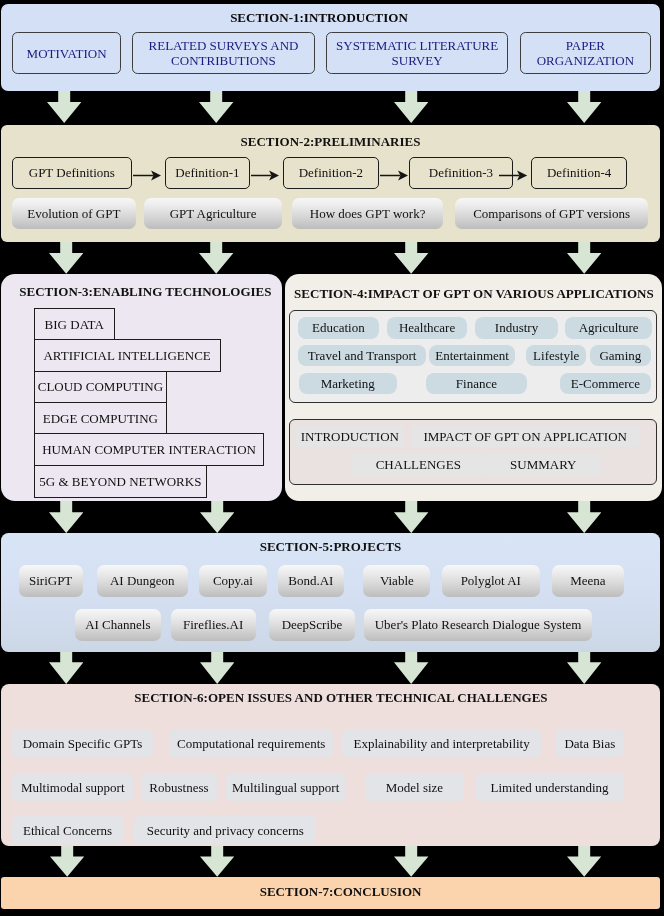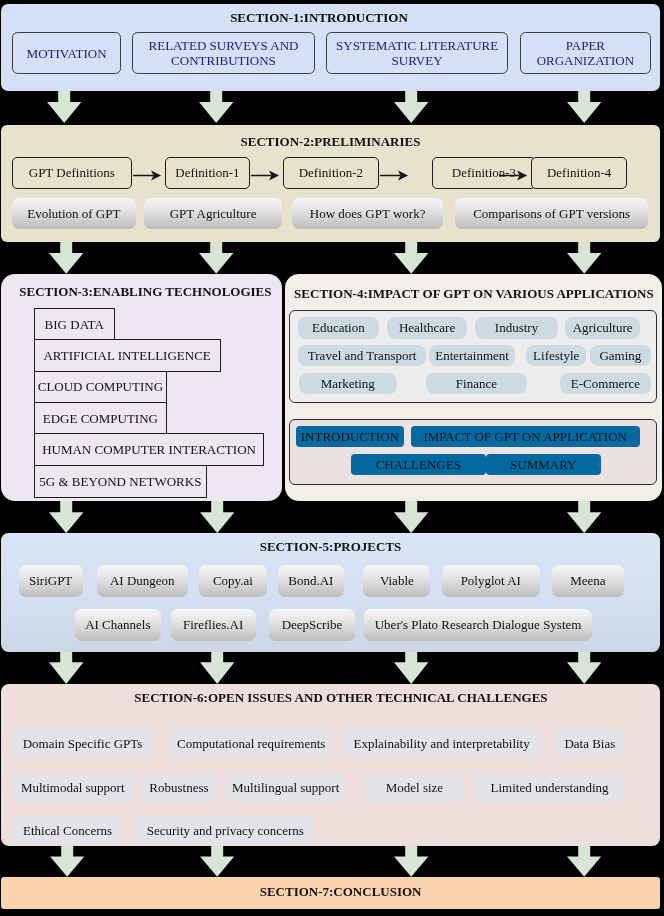--- a/index.html
+++ b/index.html
@@ -41,21 +41,21 @@
 
 #s4{left:284.5px;top:273.9px;width:377.8px;height:227px;background:#f2eee8;border-radius:14px;}
 #s4 .sec-title{top:11.8px;transform:translateX(0.5px);}
 .panel{position:absolute;box-sizing:border-box;border:1.5px solid #2e2e2e;border-radius:6px;}
 #p41{left:289.3px;top:310.2px;width:367.4px;height:92.8px;background:#ededed;}
 #p42{left:289.3px;top:418.9px;width:367.4px;height:66.2px;background:#e9e2e1;}
 .chipA{position:absolute;box-sizing:border-box;display:flex;align-items:center;
        justify-content:center;border-radius:8px;background:#ccdbe2;height:21.7px;
        line-height:15px;}
 .chipB{position:absolute;box-sizing:border-box;display:flex;align-items:center;
-       justify-content:center;border-radius:4px;background:#0369a1;height:20.7px;
+       justify-content:center;border-radius:4px;background:#e5e5e5;height:20.7px;
        line-height:15px;}
 
 
 #s5{left:1px;top:533.1px;width:659px;height:118.8px;
     background:linear-gradient(180deg,#d8e5f7 0%,#d5e1f3 45%,#ccd7e6 100%);border-radius:7.5px;}
 #s5 .sec-title{top:6px;}
 .gbox5{position:absolute;box-sizing:border-box;display:flex;align-items:center;
           justify-content:center;border-radius:7px;height:32.2px;line-height:15px;
           background:linear-gradient(180deg,#f7f7f7 0%,#ededed 22%,#d6d6d6 62%,#bdbdbd 100%);}
 
@@ -84,21 +84,21 @@
   <div class="box" style="left:324.9px;width:182.4px">SYSTEMATIC LITERATURE SURVEY</div>
   <div class="box" style="left:518.8px;width:131.2px">PAPER ORGANIZATION</div>
 </div>
 
 <div class="sec" id="s2">
   <div class="sec-title">SECTION-2:PRELIMINARIES</div>
 </div>
 <div class="defbox" style="left:12px;width:119.6px">GPT Definitions</div>
 <div class="defbox" style="left:164.5px;width:85.8px">Definition-1</div>
 <div class="defbox" style="left:282.8px;width:96.1px">Definition-2</div>
-<div class="defbox" style="left:432px;width:104px">Definition-3</div>
+<div class="defbox" style="left:409px;width:104px">Definition-3</div>
 <div class="defbox" style="left:531px;width:96.2px">Definition-4</div>
 <div class="harrow" style="left:132.7px">
     <svg width="28.2" height="11" viewBox="0 0 28.2 11" style="display:block">
       <path d="M0 4.75 H20.5 V6.25 H0 Z" fill="#141414"></path>
       <path d="M28.2 5.5 L18.1 0.4 L20.5 5.5 L18.1 10.6 Z" fill="#141414"></path>
     </svg>
   </div>
 <div class="harrow" style="left:251.3px">
     <svg width="28.2" height="11" viewBox="0 0 28.2 11" style="display:block">
       <path d="M0 4.75 H20.5 V6.25 H0 Z" fill="#141414"></path>
@@ -132,21 +132,21 @@
   <div class="box" style="left:32.6px;top:191.4px;width:173.5px">5G &amp; BEYOND NETWORKS</div>
 </div>
 
 <div class="sec" id="s4">
   <div class="sec-title">SECTION-4:IMPACT OF GPT ON VARIOUS APPLICATIONS</div>
 </div>
 <div class="panel" id="p41"></div>
 <div class="chipA" style="left:298px;top:316.9px;width:80.8px">Education</div>
 <div class="chipA" style="left:386.8px;top:316.9px;width:80.5px">Healthcare</div>
 <div class="chipA" style="left:475.4px;top:316.9px;width:82.3px">Industry</div>
-<div class="chipA" style="left:565.1px;top:316.9px;width:75px">Agriculture</div>
+<div class="chipA" style="left:565.1px;top:316.9px;width:87px">Agriculture</div>
 <div class="chipA" style="left:298px;top:344.8px;width:128.2px">Travel and Transport</div>
 <div class="chipA" style="left:429.1px;top:344.8px;width:86px">Entertainment</div>
 <div class="chipA" style="left:526.1px;top:344.8px;width:60.2px">Lifestyle</div>
 <div class="chipA" style="left:590.2px;top:344.8px;width:60.4px">Gaming</div>
 <div class="chipA" style="left:298.5px;top:372.7px;width:98.5px">Marketing</div>
 <div class="chipA" style="left:426.3px;top:372.7px;width:100.3px">Finance</div>
 <div class="chipA" style="left:560.4px;top:372.7px;width:90.2px">E-Commerce</div>
 <div class="panel" id="p42"></div>
 <div class="chipB" style="left:296px;top:426.4px;width:107.7px">INTRODUCTION</div>
 <div class="chipB" style="left:410.6px;top:426.4px;width:229.2px">IMPACT OF GPT ON APPLICATION</div>

